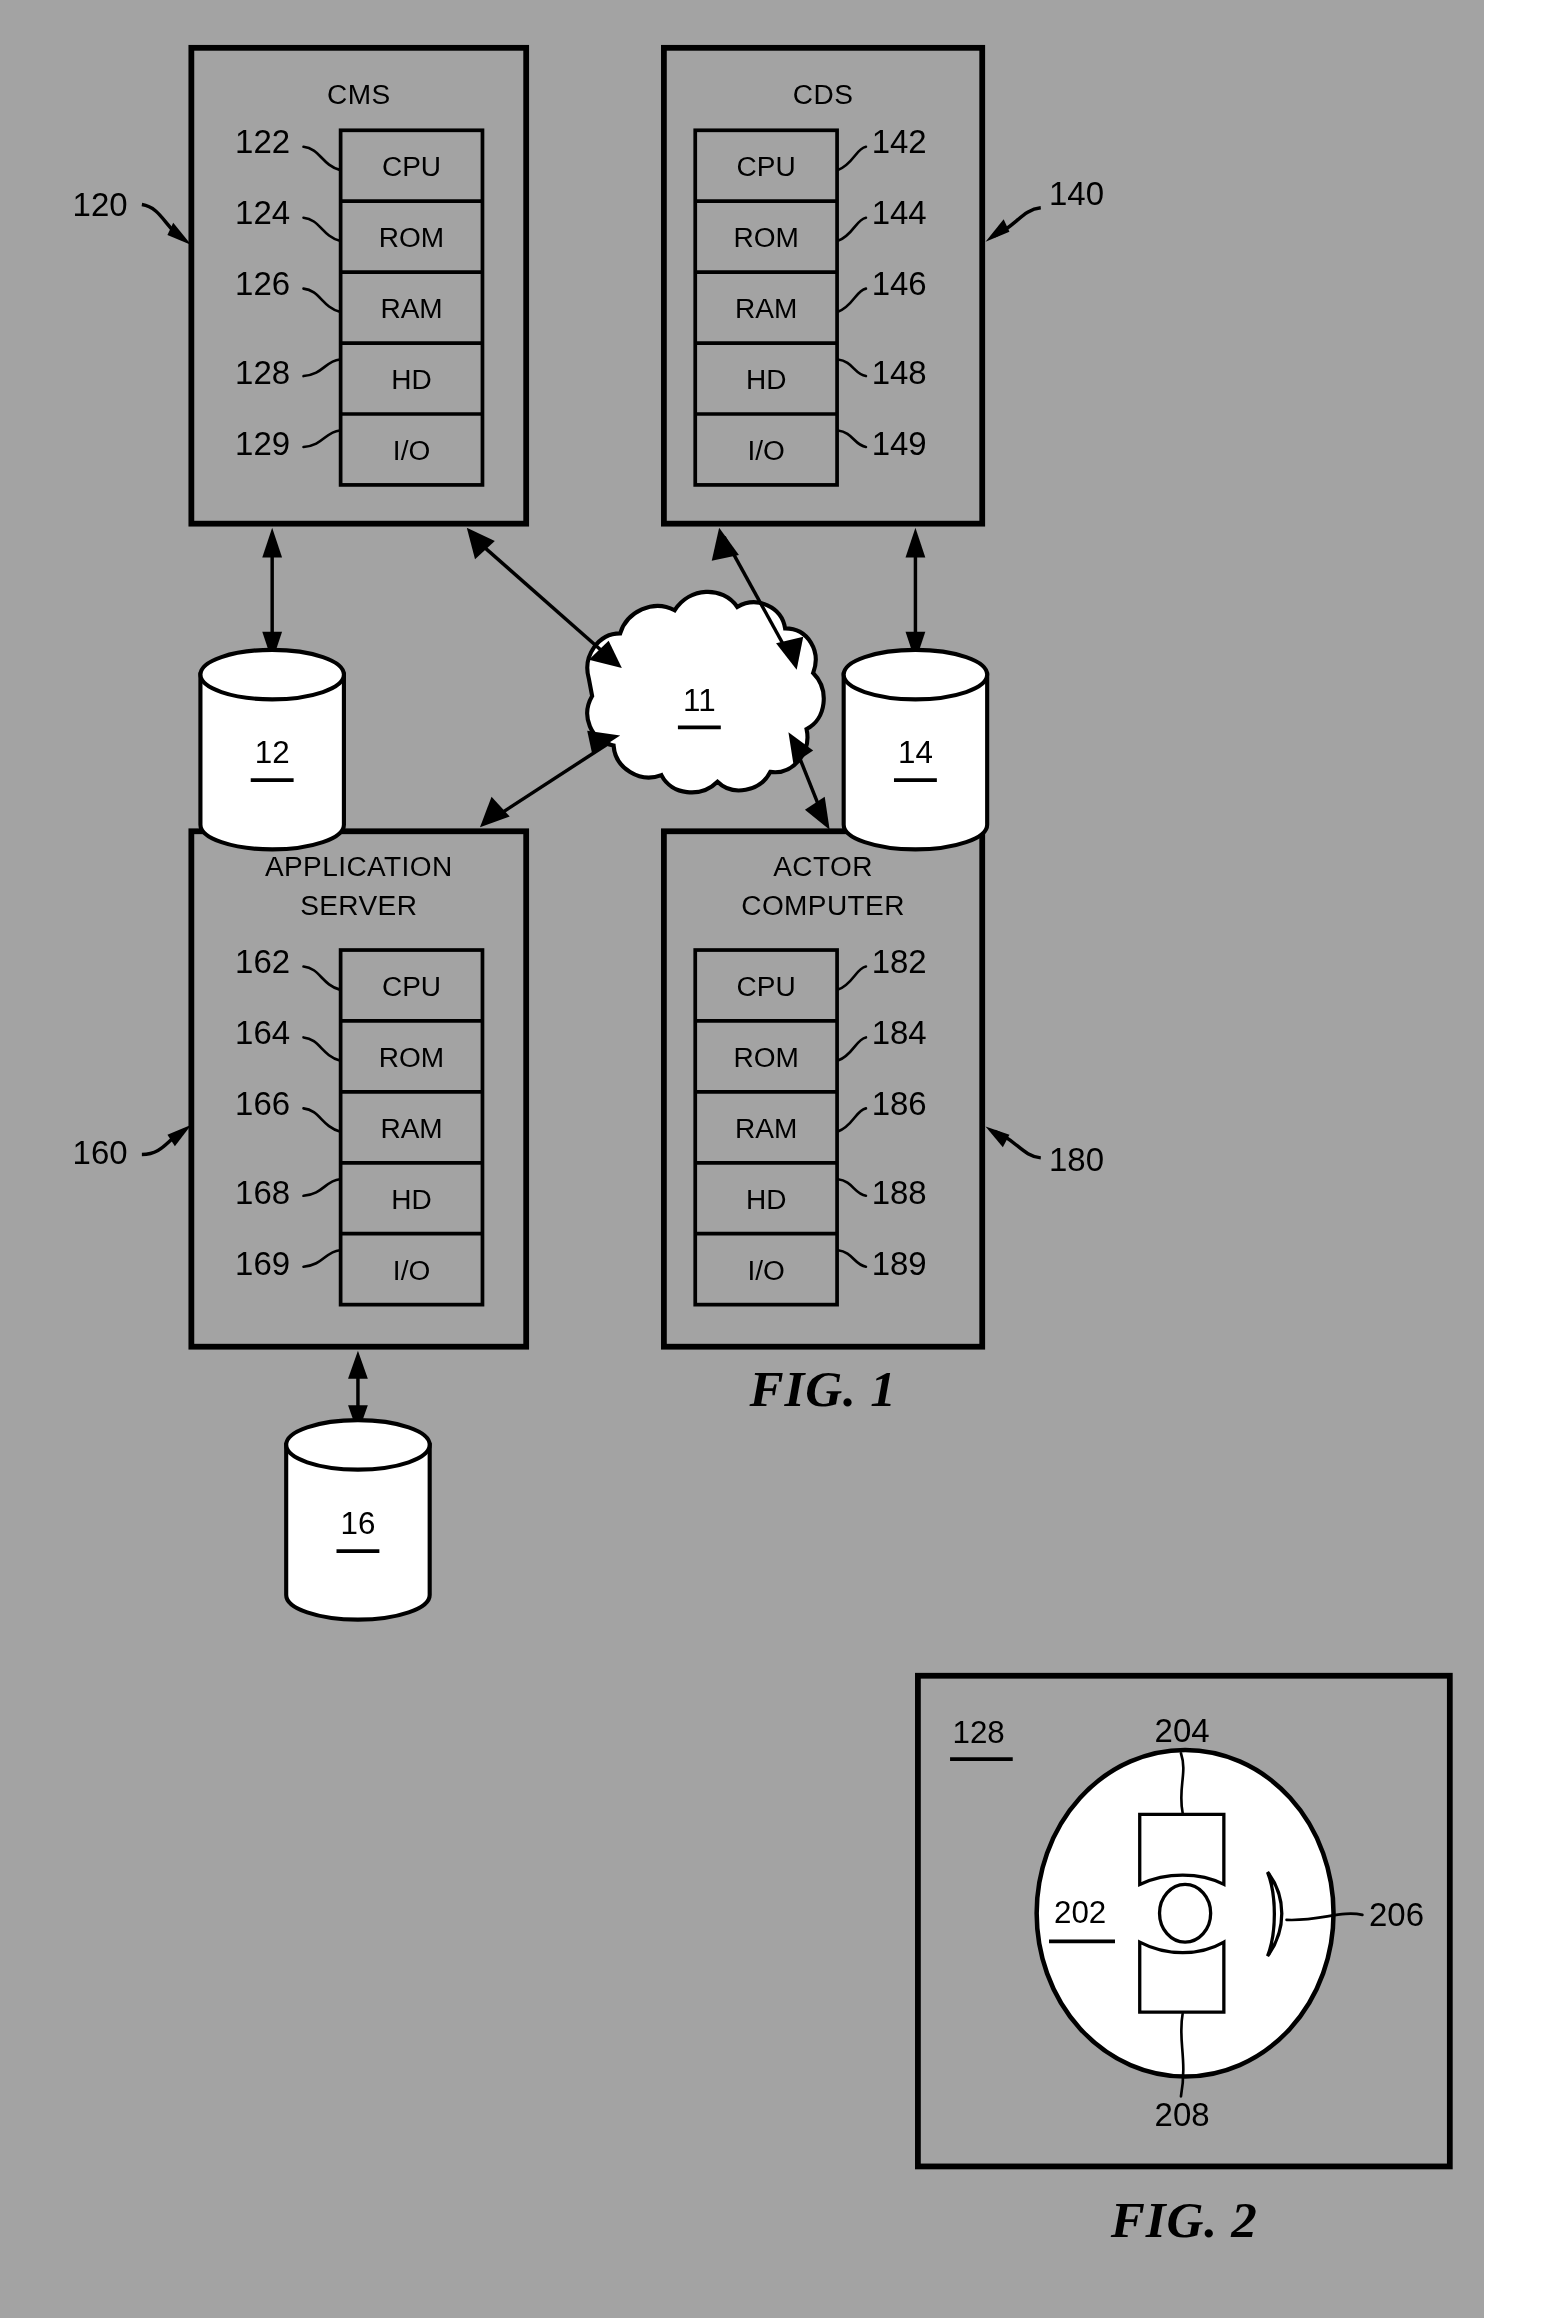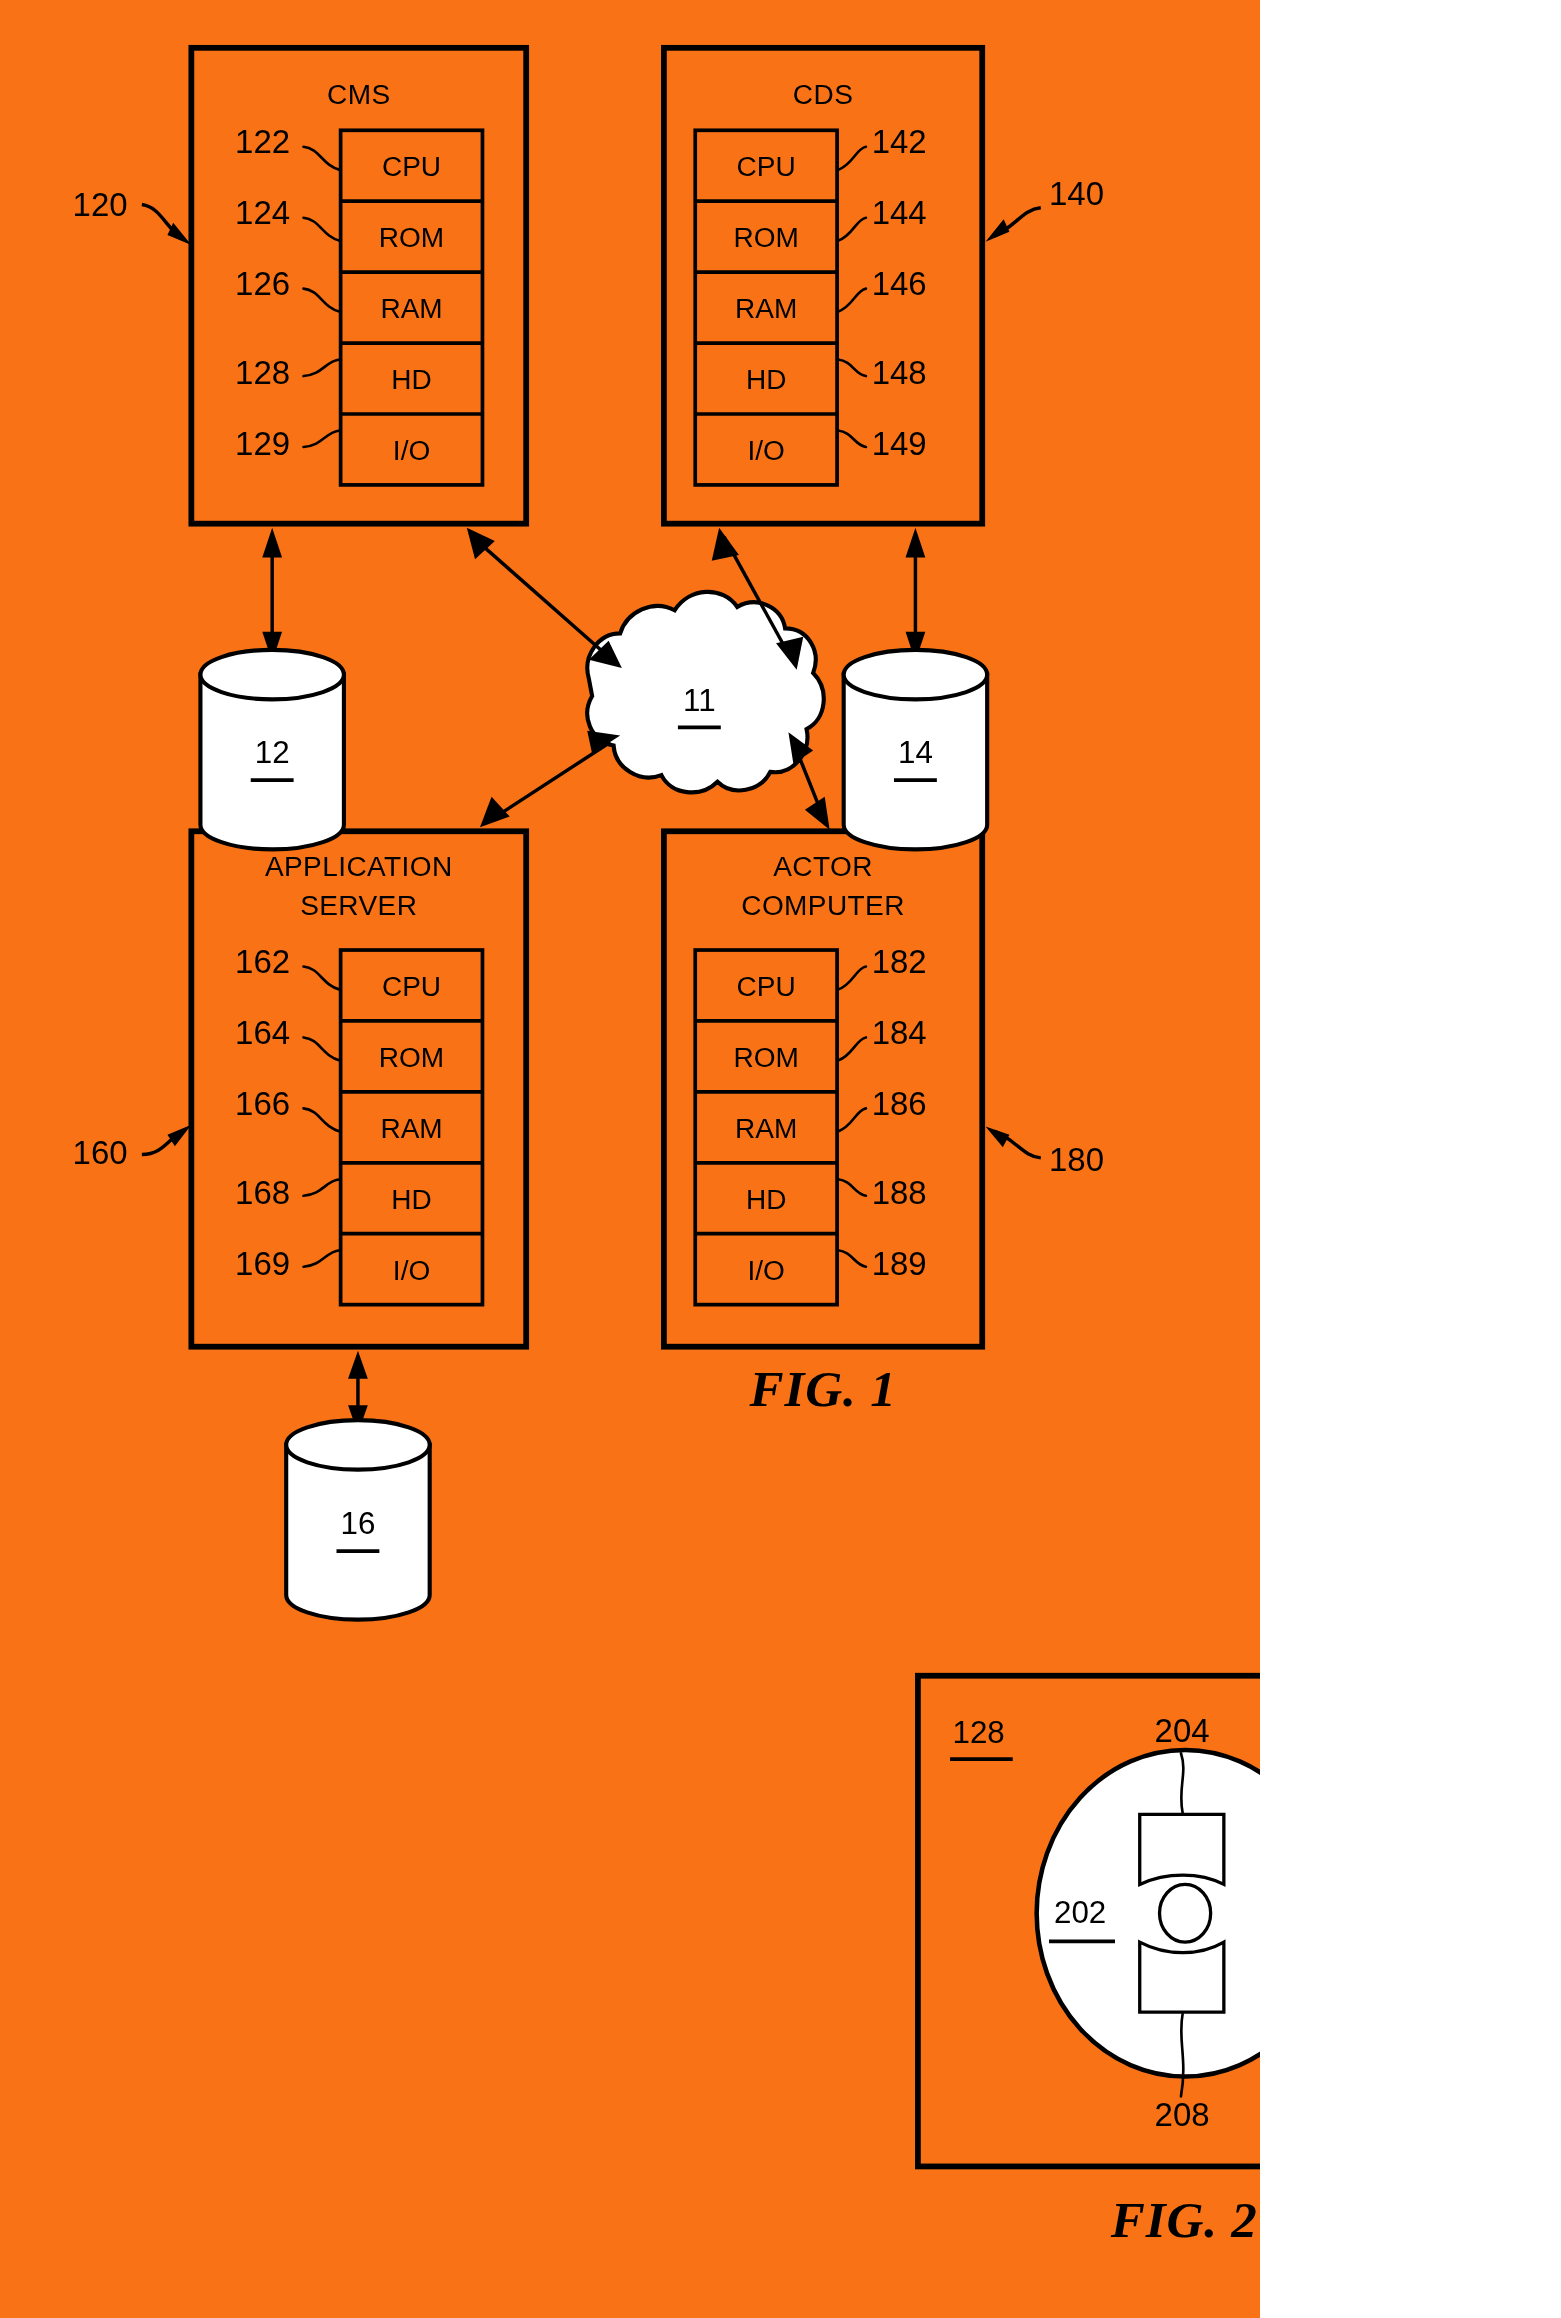--- a/index.html
+++ b/index.html
@@ -7,23 +7,23 @@
     margin: 0;
     padding: 0;
     background: #ffffff;
   }
   body {
     font-family: "Liberation Sans", sans-serif;
     color: #000000;
   }
   #page {
     position: relative;
-    width: 1260px;
+    width: 1484px;
     height: 2319px;
-    background: #f97316;
+    background: #a3a3a3;
     overflow: hidden;
   }
   #figsvg {
     position: absolute;
     left: 0;
     top: 0;
     width: 1562px;
     height: 2319px;
   }
   .stroke-box {

